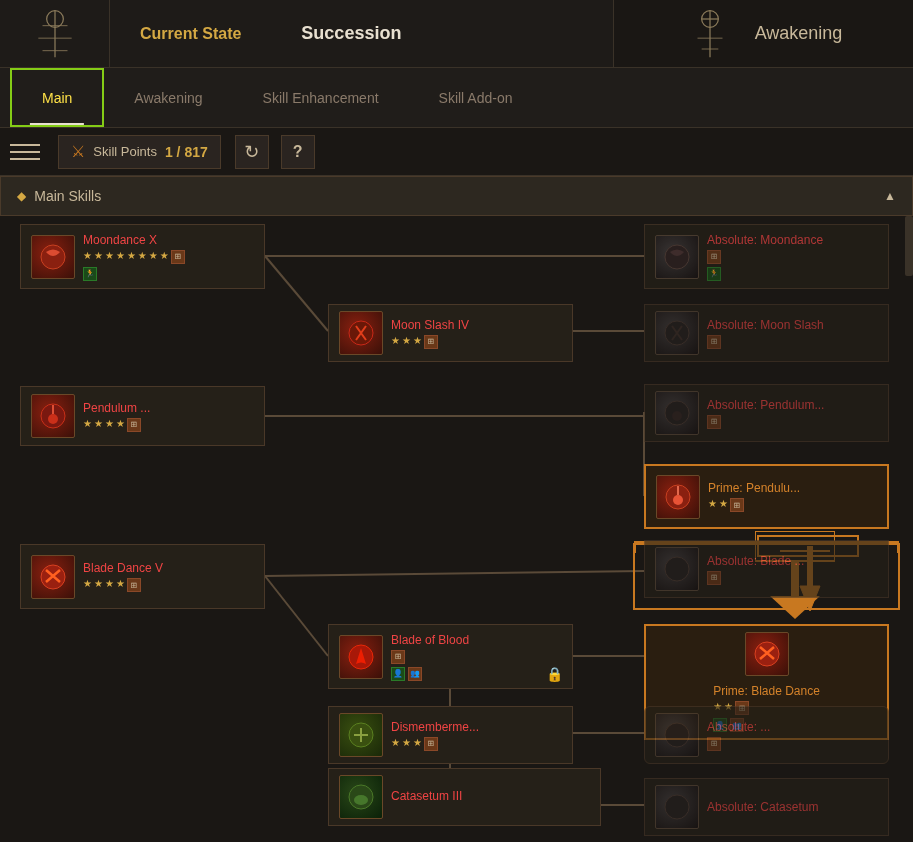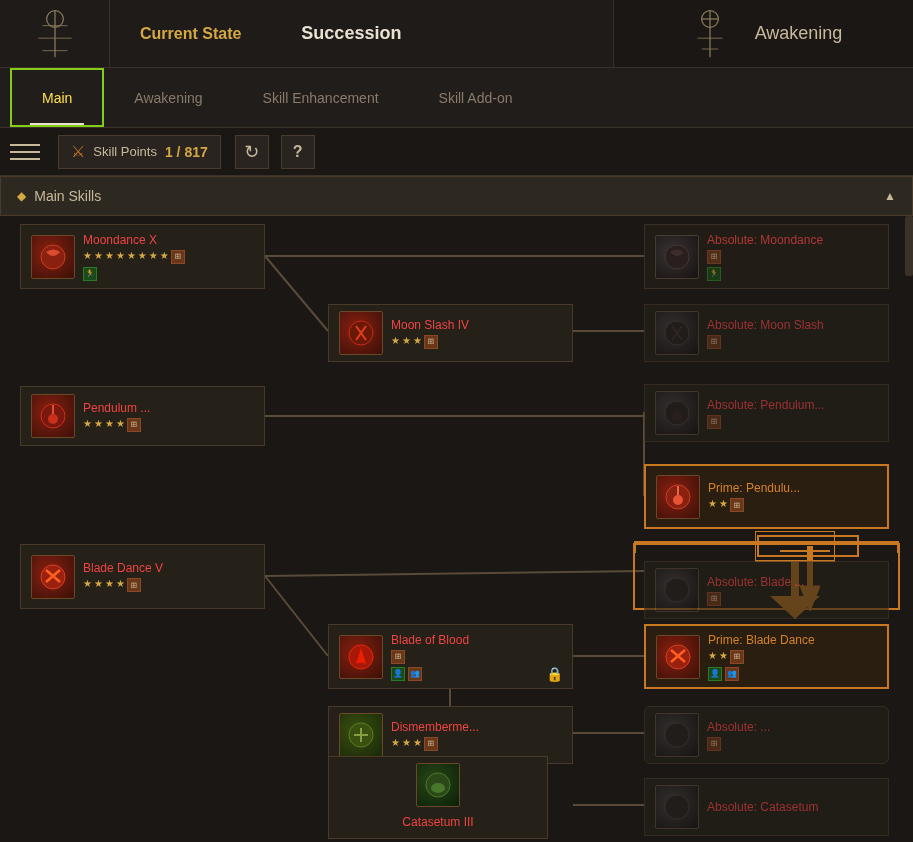--- a/index.html
+++ b/index.html
@@ -589,21 +589,21 @@
       <div class="skill-stars">
         <span class="star">★</span>
           <span class="star">★</span>
           <span class="star">★</span>
           <span class="star">★</span>
         <span class="badge">⊞</span>
       </div>
     </div>
   </div>
 
-  <div class="skill-card" style="left:644px; top:345px; width:245px; min-height:55px; opacity:0.6;">
+  <div class="skill-card" style="left:644px; top:324px; width:245px; min-height:55px; opacity:0.6;">
     <div class="skill-icon dark">
       <svg width="30" height="30" viewBox="0 0 30 30">
           <circle cx="15" cy="15" r="12" fill="#2a2020" stroke="#5a3828" stroke-width="1"></circle>
         </svg>
     </div>
     <div class="skill-info">
       <div class="skill-name">Absolute: Blade ...</div>
       <div class="skill-stars">
         <span class="badge">⊞</span>
       </div>
@@ -623,21 +623,21 @@
         <span class="badge">⊞</span>
       </div>
       <div class="skill-badges">
         <span class="badge green">👤</span>
         <span class="badge">👥</span>
       </div>
     </div>
     <span class="lock-icon">🔒</span>
   </div>
 
-  <div class="skill-card highlighted" style="left:644px; top:408px; width:245px; min-height:65px; border:2px solid #c87820;">
+  <div class="skill-card highlighted" style="left:644px; top:408px; width:245px; min-height:65px; border:2px solid #c87820;flex-direction:column;">
     <div class="skill-icon red">
       <svg width="30" height="30" viewBox="0 0 30 30">
           <circle cx="15" cy="15" r="12" fill="#9a2010" stroke="#d84020" stroke-width="1"></circle>
           <path d="M8,20 L22,8 M8,8 L22,20" stroke="#ff6020" stroke-width="2.5"></path>
         </svg>
     </div>
     <div class="skill-info">
       <div class="skill-name orange">Prime: Blade Dance</div>
       <div class="skill-stars">
         <span class="star">★</span>
@@ -676,21 +676,21 @@
         </svg>
     </div>
     <div class="skill-info">
       <div class="skill-name">Absolute: ...</div>
       <div class="skill-stars">
         <span class="badge">⊞</span>
       </div>
     </div>
   </div>
 
-  <div class="skill-card" style="left:328px; top:540px; width:220px; min-height:55px;flex-direction:column;">
+  <div class="skill-card" style="left:328px; top:552px; width:273px; min-height:55px;">
     <div class="skill-icon" style="background:radial-gradient(circle at 40% 40%, #2a4818, #0a2008);">
       <svg width="30" height="30" viewBox="0 0 30 30">
           <circle cx="15" cy="15" r="12" fill="#2a4818" stroke="#4a7828" stroke-width="1"></circle>
           <ellipse cx="15" cy="18" rx="7" ry="5" fill="#5a9838" opacity="0.6"></ellipse>
         </svg>
     </div>
     <div class="skill-info">
       <div class="skill-name">Catasetum III</div>
       <div class="skill-stars">
       </div>

